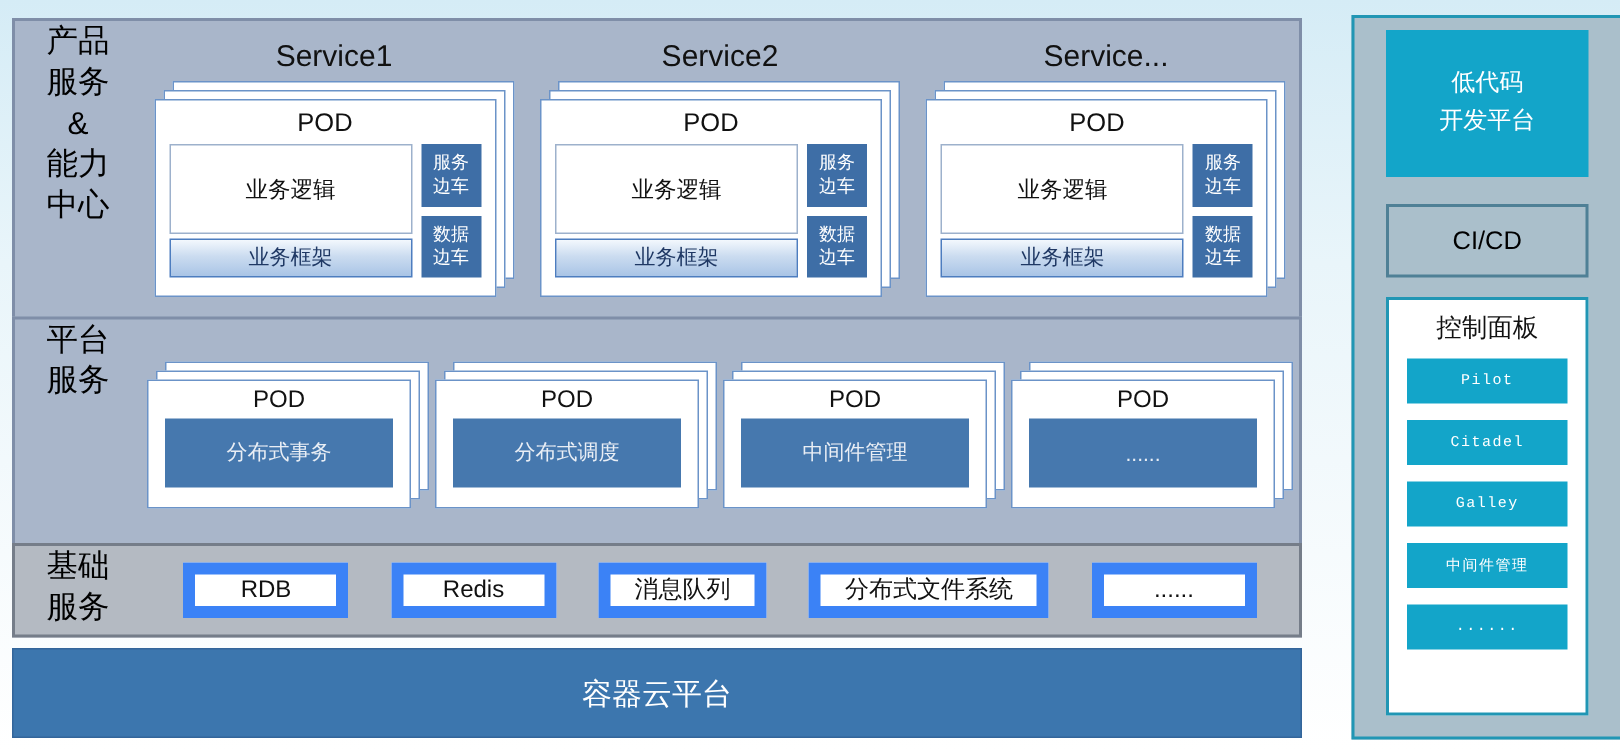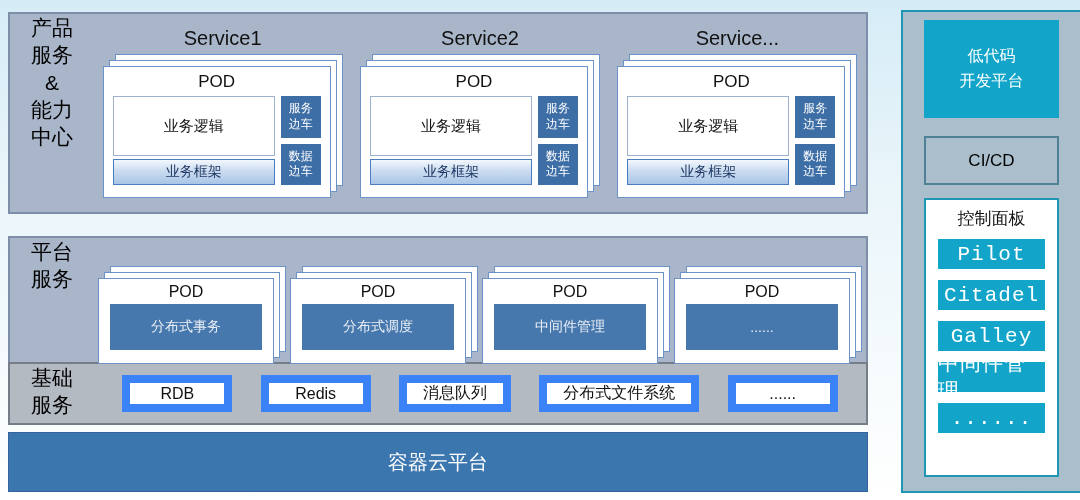--- a/index.html
+++ b/index.html
@@ -7,21 +7,21 @@
   body {
     font-family:"Liberation Sans","DejaVu Sans",sans-serif;
     background:linear-gradient(180deg,#d5ecf6 0%,#e9f5fa 35%,#ffffff 100%);
     position:relative; overflow:hidden; color:#111;
   }
 
   
   .band { position:absolute; left:8px; width:860px; display:flex; }
   .band-bluegray { background:#a9b6ca; border:2px solid #7f8ea8; }
   .band1 { top:12px;  height:202px; }
-  .band2 { top:236px; height:160px; }
+  .band2 { top:211px; height:160px; }
   .band3 { top:362px; height:63px; background:#b4bac2; border:2px solid #757d89; }
   .band4 {
     top:432px; height:60px; background:#3c76ae; border:1px solid #33659a;
     align-items:center; justify-content:center; color:#fff; font-size:20px;
   }
 
   .band-label {
     width:84px; display:flex; flex-direction:column;
     align-items:center; 
     font-size:21px; line-height:1.3; color:#000;
@@ -94,21 +94,21 @@
   .cicd {
     margin-top:18px; border:2px solid #4f8096; height:49px; font-size:17px;
     display:flex; align-items:center; justify-content:center; color:#000;
   }
   .control-panel {
     margin-top:13px; flex:1; background:#fff; border:2px solid #2196b4;
     padding:7px 12px 4px; display:flex; flex-direction:column;font-family:Liberation Mono, monospace;
   }
   .cp-title { text-align:center; font-size:17px; margin-bottom:9px; }
   .cp-btn {
-    background:#13a5c9; color:#fff; height:30px; font-size:21px; letter-spacing:1px;
+    background:#13a5c9; color:#fff; height:30px; font-size:10px; letter-spacing:1px;
     display:flex; align-items:center; justify-content:center; margin-bottom:11px;
   }
 </style>
 </head>
 <body>
 
 <div class="band band-bluegray band1">
   <div class="band-label">
     <div>产品</div>
     <div>服务</div>

